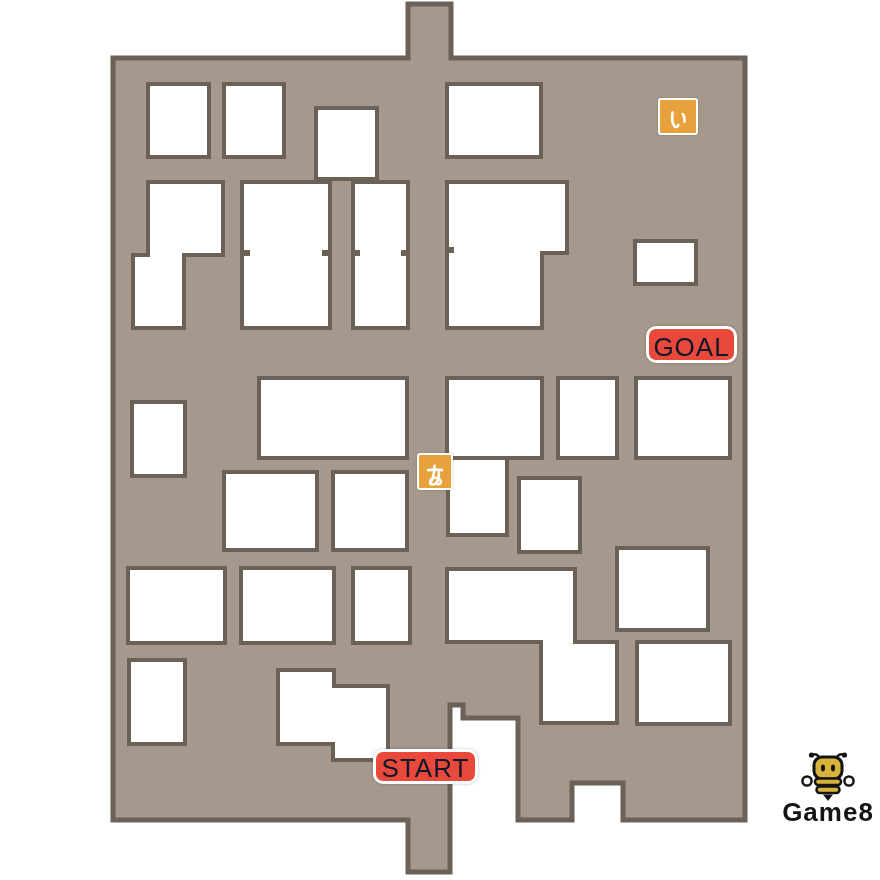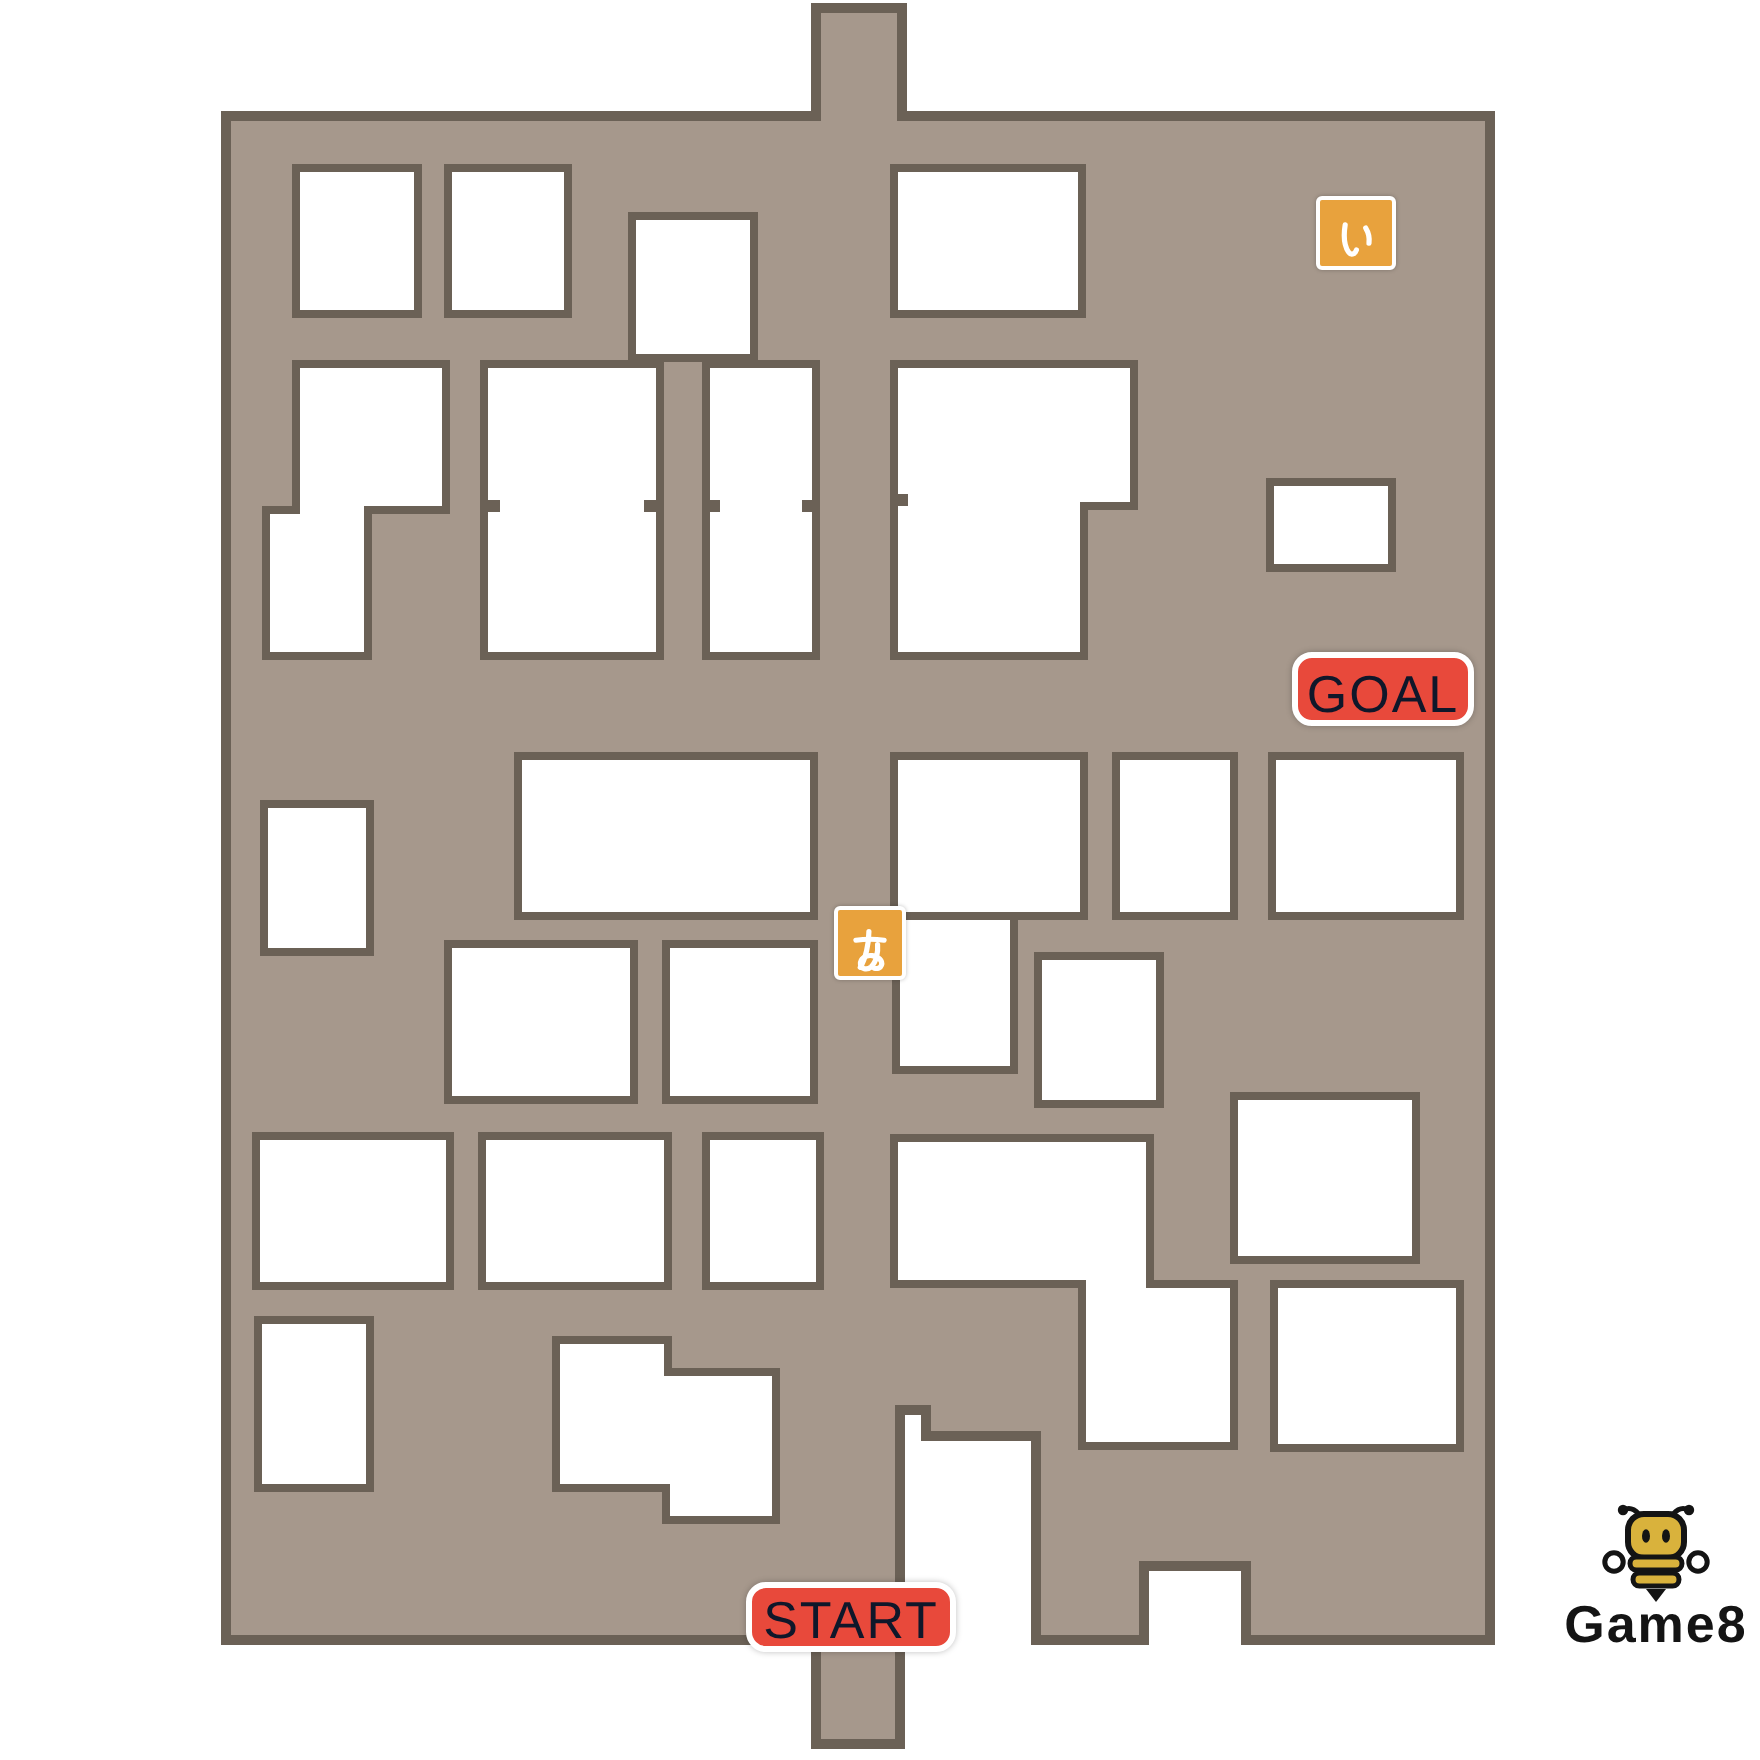--- a/index.html
+++ b/index.html
@@ -69,21 +69,21 @@
       <path d="M5.5 7.5 C9 7 15 7 18.5 7.5"></path>
       <path d="M11.5 3.5 C11.5 9 10 16 7.5 20"></path>
       <path d="M15.5 9.5 C15.8 13 15 17.5 12.5 19.8 C10.5 21.5 7.8 20.8 7.6 18.5 C7.4 16 10 14.2 13 14.6 C16 15 18 17 17.3 19 C16.9 20.2 15.5 20.8 14 20.4"></path>
     </svg>
   </div>
 
   <div class="marker pill" style="left: 646px; top: 326px; width: 91px; height: 37px; background: rgb(232, 73, 59);">
     <span>GOAL</span>
   </div>
 
-  <div class="marker pill" style="left: 373px; top: 791px; width: 105px; height: 35px; background: rgb(232, 73, 59);">
+  <div class="marker pill" style="left: 373px; top: 749px; width: 105px; height: 35px; background: rgb(232, 73, 59);">
     <span>START</span>
   </div>
 
   <div class="logo">
     <svg width="58" height="52" viewBox="0 0 58 52">
       <path d="M22 10 C20 5 16 3 13 5" fill="none" stroke="#141414" stroke-width="2.5"></path>
       <circle cx="12.5" cy="5" r="2.6" fill="#141414"></circle>
       <path d="M36 10 C38 5 42 3 45 5" fill="none" stroke="#141414" stroke-width="2.5"></path>
       <circle cx="45.5" cy="5" r="2.6" fill="#141414"></circle>
       <circle cx="8" cy="31" r="4.6" fill="#ffffff" stroke="#141414" stroke-width="2.5"></circle>

